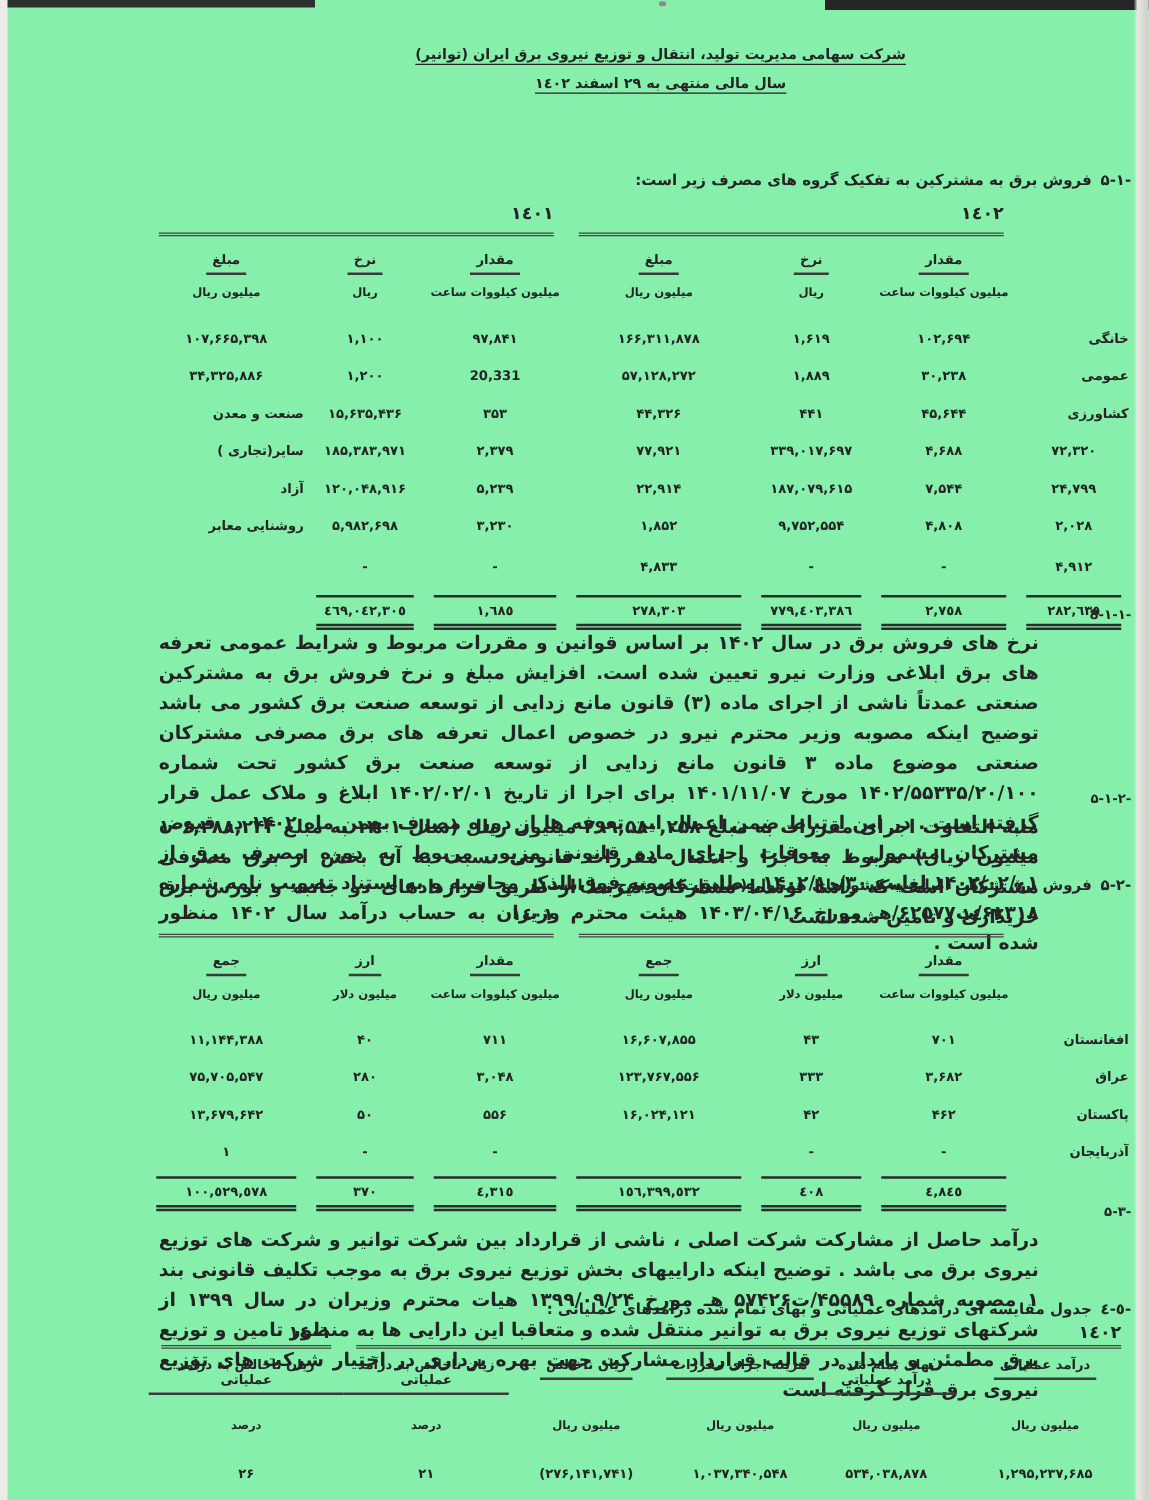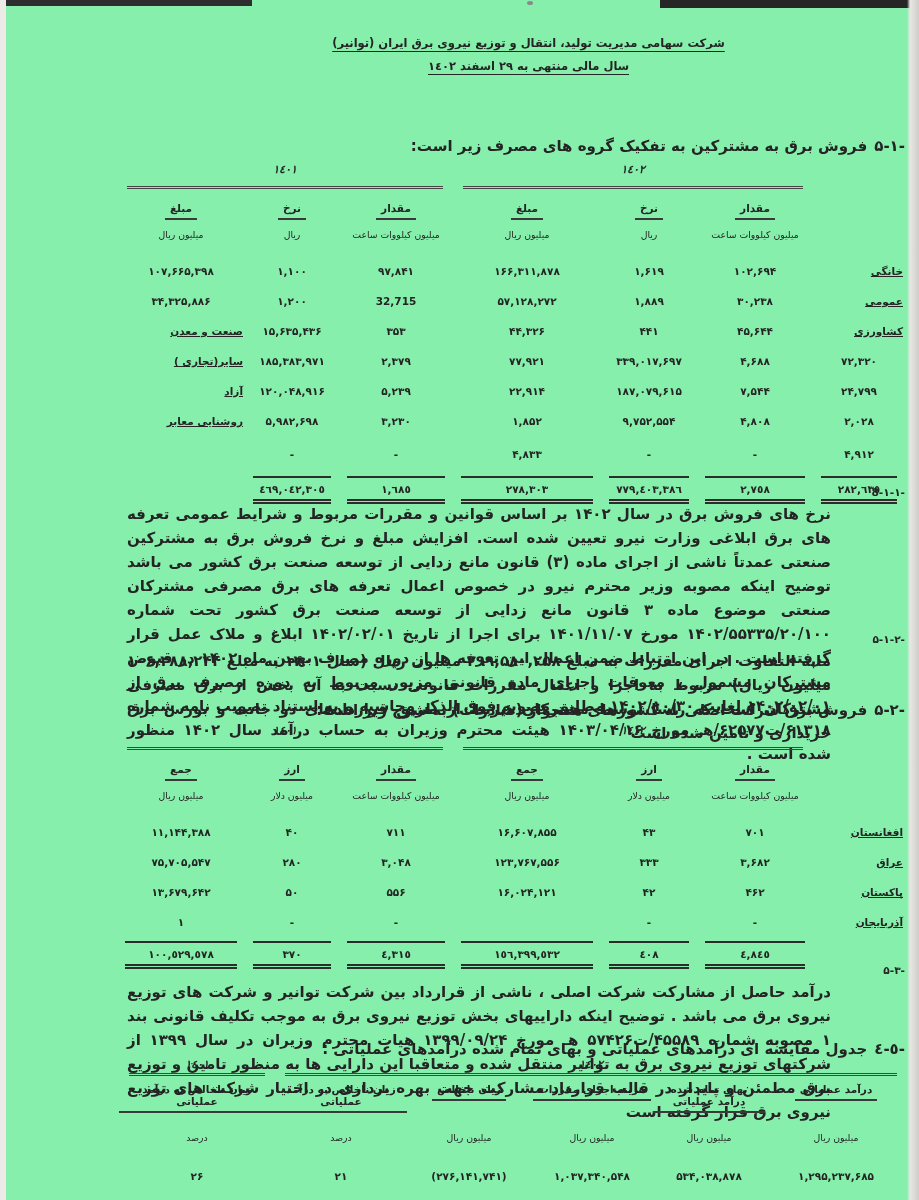--- a/index.html
+++ b/index.html
@@ -9,39 +9,39 @@
   
   .strip-tl{position:absolute;left:0;top:0;width:252px;height:6px;background:#2e2e2e;}
   .strip-tm{position:absolute;left:527px;top:1px;width:6px;height:4px;background:#8a8a8a;border-radius:50%;}
   .strip-tr{position:absolute;left:660px;top:0;width:259px;height:8px;background:#262626;}
   .edge-r{position:absolute;right:0;top:0;bottom:0;width:12px;background:linear-gradient(to left,#cfcdc9,#e9e7e3 75%,rgba(0,0,0,0));}
   .edge-l{position:absolute;left:0;top:0;bottom:0;width:6px;background:#edebe7;}
   
   .doc-header{position:absolute;top:36px;left:150px;right:12px;text-align:center;font-size:11.5px;}
   .hline{margin-bottom:9px;text-decoration:underline;text-underline-offset:4px;}
   
-  .sec{position:absolute;right:14px;left:28px;font-size:15px;}
+  .sec{position:absolute;right:14px;left:28px;font-size:12px;}
   .marker{display:inline-block;direction:ltr;unicode-bidi:isolate;margin-left:7px;}
   .note{position:absolute;right:14px;width:794px;display:flex;gap:7px;align-items:flex-start;}
   .note .marker{flex:0 0 44px;text-align:right;font-size:10.6px;}
   .ntext{flex:1;margin:16px;text-align:justify;font-size:15px;line-height:24px;font-weight:600;}
   
   .tbl{position:absolute;right:14px;width:788px;display:grid;font-size:10.5px;}
   .t1,.t2{grid-template-columns:92px 116px 96px 148px 114px 94px 128px;}
   .t3{grid-template-columns:142px 112px 122px 124px 132px 156px;width:790px;right:12px;}
-  .yr{border-bottom:3px double #454545;padding-bottom:2px;margin:0 10px 4px;text-align:center;font-size:11px;font-style:italic;}
+  .yr{border-bottom:3px double #454545;padding-bottom:2px;margin:0 10px 4px;font-size:14px;}
   .t1 .y02,.t2 .y02{grid-column:2/span 3;}
   .t1 .y01,.t2 .y01{grid-column:5/span 3;}
   .t3 .y02{grid-column:1/span 5;}
   .t3 .y01{grid-column:6;}
   .c{min-height:30px;display:flex;align-items:center;justify-content:center;text-align:center;}
   .h{padding:3px 0 0;}
   .h i{font-style:normal;border-bottom:2px solid #3a3a3a;padding:0 5px 4px;display:inline-block;max-width:96%;}
-  .u{font-size:9.3px;min-height:26px;align-items:flex-start;padding-top:3px;font-weight:400;}
-  .lab{justify-content:flex-start;padding-right:2px;text-align:left;text-decoration:underline;}
+  .u{font-size:9.3px;min-height:26px;align-items:flex-start;padding-top:3px;font-weight:700;}
+  .lab{justify-content:flex-start;padding-right:2px;text-align:left;}
   .num{direction:ltr;unicode-bidi:isolate;}
   .tot{min-height:36px;}
   .tot i{font-style:normal;display:block;width:calc(100% - 16px);border-top:2px solid #2c2c2c;border-bottom:5px double #2c2c2c;padding:5px 0 4px;direction:ltr;unicode-bidi:isolate;}
   .t3 .c{min-height:28px;}
   .t3 .h{min-height:46px;align-items:flex-start;}
   .t3 .val{min-height:32px;}
 </style>
 </head>
 <body>
 
@@ -99,21 +99,21 @@
     <div class="c num">۱,۶۱۹</div>
     <div class="c num">۱۶۶,۳۱۱,۸۷۸</div>
     <div class="c num">۹۷,۸۴۱</div>
     <div class="c num">۱,۱۰۰</div>
     <div class="c num">۱۰۷,۶۶۵,۳۹۸</div>
 
     <div class="c lab">عمومی</div>
     <div class="c num">۳۰,۲۳۸</div>
     <div class="c num">۱,۸۸۹</div>
     <div class="c num">۵۷,۱۲۸,۲۷۲</div>
-    <div class="c num">32,715</div>
+    <div class="c num">20,331</div>
     <div class="c num">۱,۲۰۰</div>
     <div class="c num">۳۴,۳۲۵,۸۸۶</div>
 
     <div class="c lab">کشاورزی</div>
     <div class="c num">۴۵,۶۴۴</div>
     <div class="c num">۴۴۱</div>
     <div class="c num">۴۴,۳۲۶</div>
     <div class="c num">۳۵۳</div>
     <div class="c num">۱۵,۶۳۵,۴۳۶</div>
 

